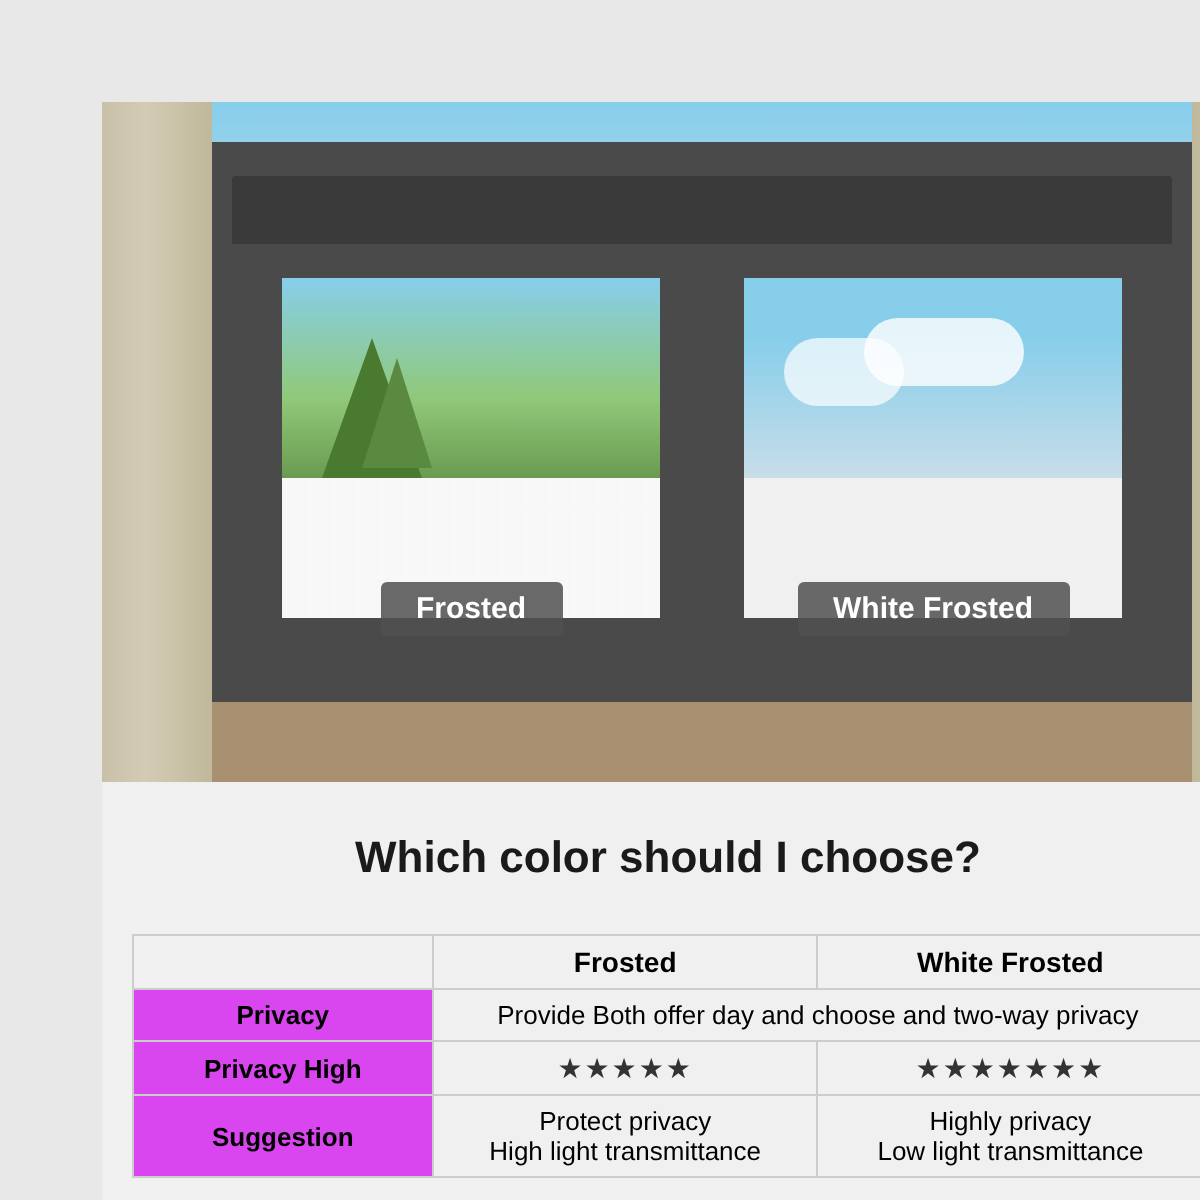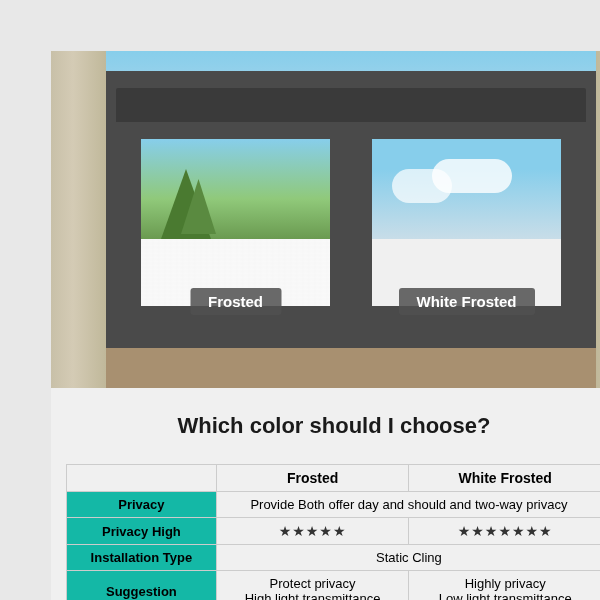--- a/index.html
+++ b/index.html
@@ -192,21 +192,21 @@
     }
 
     .comparison-table th {
       font-weight: bold;
       background: #f0f0f0;
       font-size: 13px;
     }
 
     .col-feature {
       font-weight: bold;
-      background: #14b8a6;
+      background: #d946ef;
       text-align: center;
       width: 28%;
     }
 
     .col-frosted {
       width: 36%;
     }
 
     .col-white-frosted {
       width: 36%;
@@ -279,34 +279,30 @@
         <tr class="header-row">
           <th class="col-feature"></th>
           <th class="col-frosted">Frosted</th>
           <th class="col-white-frosted">White Frosted</th>
         </tr>
       </thead>
       <tbody>
 
         <tr>
           <td class="col-feature">Privacy</td>
-          <td colspan="2">Provide Both offer day and should and two-way privacy</td>
+          <td colspan="2">Provide Both offer day and choose and two-way privacy</td>
         </tr>
 
         <tr>
           <td class="col-feature">Privacy High</td>
           <td><span class="stars">★★★★★</span></td>
           <td><span class="stars">★★★★★★★</span></td>
         </tr>
 
 
-        <tr>
-          <td class="col-feature">Installation Type</td>
-          <td colspan="2">Static Cling</td>
-        </tr>
 
         <tr>
           <td class="col-feature">Suggestion</td>
           <td>Protect privacy<br>High light transmittance</td>
           <td>Highly privacy<br>Low light transmittance</td>
         </tr>
       </tbody>
     </table>
   </div>
 

